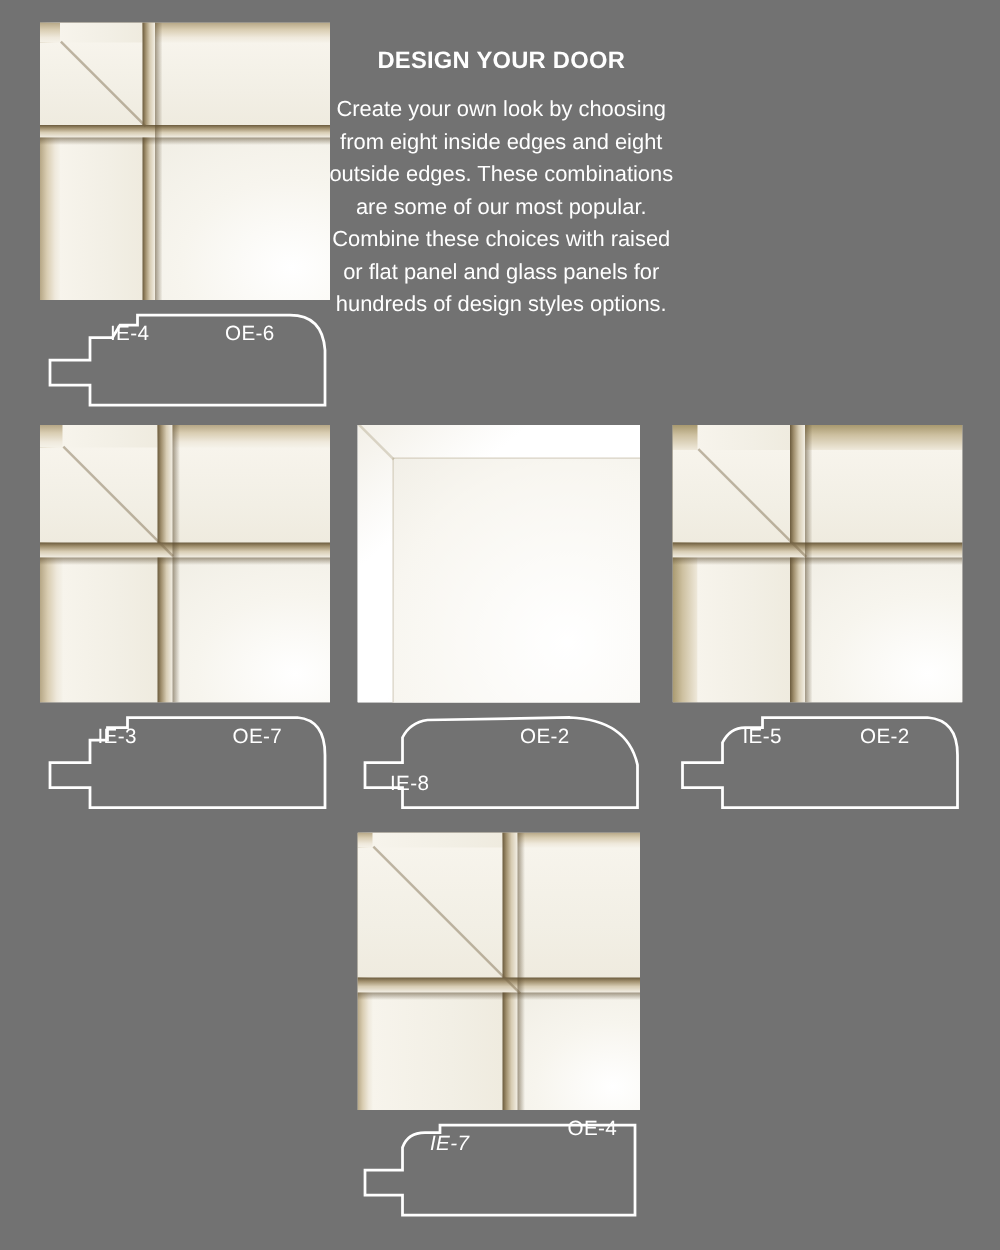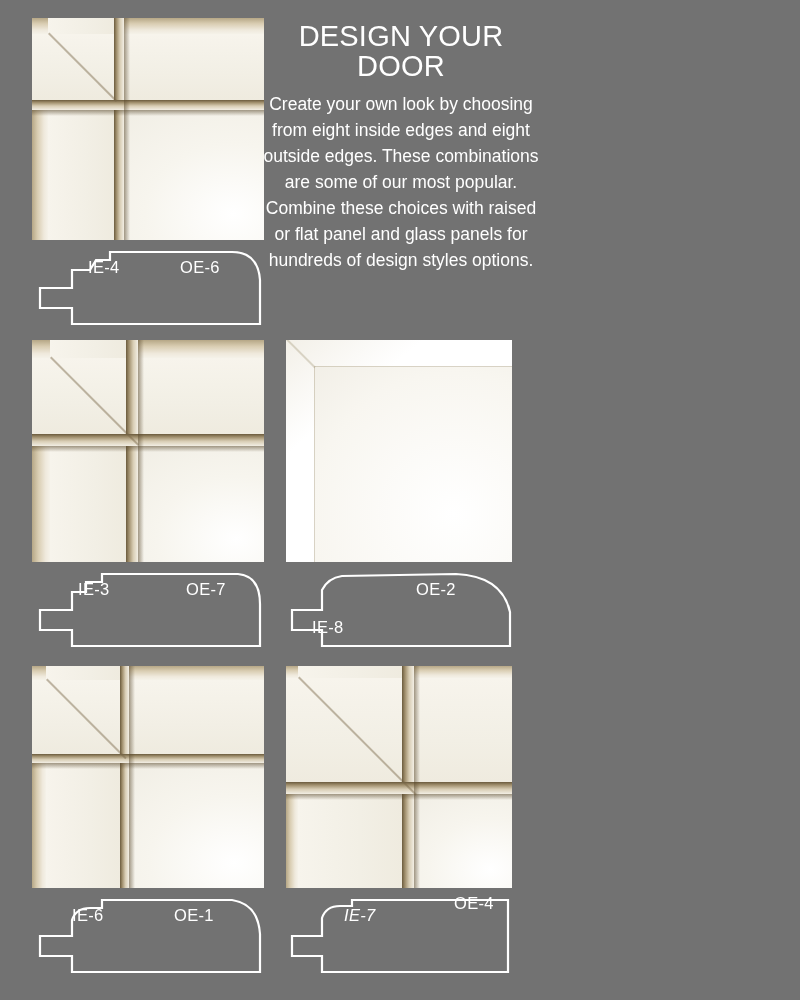--- a/index.html
+++ b/index.html
@@ -25,25 +25,25 @@
   
   .intro {
     position: absolute;
     left: 258px;
     top: 10px;
     width: 286px;
     text-align: center;
     color: #ffffff;
   }
   .intro-title {
-    font-size: 29px;
-    font-weight: normal;
+    font-size: 19px;
+    font-weight: bold;
     letter-spacing: 0.2px;
     line-height: 30px;
-    margin: 11px 0 10px 0;
+    margin: 24px 0 10px 0;
     text-transform: uppercase;
   }
   .intro-body {
     font-size: 17.5px;
     line-height: 26px;
     font-weight: 400;
   }
 
   
   .cell {
@@ -211,44 +211,44 @@
     </div>
     <div class="profile" style="top:228px;">
       <svg width="232" height="84" viewBox="0 0 232 84">
         <path d="M36 42 L36 22 Q42 10 56 8 L170 6 Q216 8 224 44 L224 78 L36 78 L36 62 L6 62 L6 42 Z" fill="none" stroke="#ffffff" stroke-width="2.2"></path>
       </svg>
     </div>
     <div class="lbl" style="left:26px; top:240px;margin-top:38px;">IE-8</div>
     <div class="lbl" style="left:130px; top:240px;">OE-2</div>
   </div>
 
-
-  <div class="cell" style="left:32px; top:666px; width:232px; height:312px;">
+  <div class="cell" style="left:538px; top:340px; width:232px; height:312px;">
     <div class="photo" style="width:232px; height:222px;">
       <div class="door">
-        <div class="outer-l" style="width:14px;"></div>
-        <div class="outer-t" style="height:14px;"></div>
-        <div class="rail-v" style="left:14px; width:74px;"></div>
-        <div class="rail-h" style="top:14px; height:74px;"></div>
-        <div class="groove-v" style="left:88px; width:9px;"></div>
-        <div class="groove-h" style="top:88px; height:9px;"></div>
-        <div class="panel" style="left:97px; top:97px; right:0; bottom:0;"></div>
-        <div class="shadow-v" style="left:97px;"></div>
-        <div class="shadow-h" style="top:97px;"></div>
-        <div class="miter" style="left:14px; top:14px; height:112px; transform:rotate(-45deg);"></div>
-      </div>
-    </div>
-    <div class="profile" style="top:228px;">
-      <svg width="232" height="84" viewBox="0 0 232 84">
-        <path d="M40 42 L40 26 Q44 14 58 14 L70 14 L70 6 L200 6 Q226 10 228 40 L228 78 L40 78 L40 62 L8 62 L8 42 Z" fill="none" stroke="#ffffff" stroke-width="2.2"></path>
-      </svg>
-    </div>
-    <div class="lbl" style="left:40px; top:240px;">IE-6</div>
-    <div class="lbl" style="left:142px; top:240px;">OE-1</div>
-  </div>
+        <div class="outer-l" style="width:20px; background:linear-gradient(to right,#a8996f 0%,#cdc0a0 40%,#efe9db 100%);"></div>
+        <div class="outer-t" style="height:20px; background:linear-gradient(to bottom,#a8996f 0%,#cdc0a0 40%,#efe9db 100%);"></div>
+        <div class="rail-v" style="left:20px; width:74px;"></div>
+        <div class="rail-h" style="top:20px; height:74px;"></div>
+        <div class="groove-v" style="left:94px; width:12px;"></div>
+        <div class="groove-h" style="top:94px; height:12px;"></div>
+        <div class="panel" style="left:106px; top:106px; right:0; bottom:0;"></div>
+        <div class="shadow-v" style="left:106px;"></div>
+        <div class="shadow-h" style="top:106px;"></div>
+        <div class="miter" style="left:20px; top:20px; height:122px; transform:rotate(-45deg);"></div>
+      </div>
+    </div>
+    <div class="profile" style="top:228px;">
+      <svg width="232" height="84" viewBox="0 0 232 84">
+        <path d="M40 42 L40 26 Q46 14 58 14 L72 14 L72 6 L204 6 Q228 8 228 36 L228 78 L40 78 L40 62 L8 62 L8 42 Z" fill="none" stroke="#ffffff" stroke-width="2.2"></path>
+      </svg>
+    </div>
+    <div class="lbl" style="left:56px; top:240px;">IE-5</div>
+    <div class="lbl" style="left:150px; top:240px;">OE-2</div>
+  </div>
+
 
   <div class="cell" style="left:286px; top:666px; width:232px; height:312px;">
     <div class="photo" style="width:226px; height:222px;">
       <div class="door">
         <div class="outer-l" style="width:12px;"></div>
         <div class="outer-t" style="height:12px;"></div>
         <div class="rail-v" style="left:12px; width:104px;"></div>
         <div class="rail-h" style="top:12px; height:104px;"></div>
         <div class="groove-v" style="left:116px; width:12px;"></div>
         <div class="groove-h" style="top:116px; height:12px;"></div>

